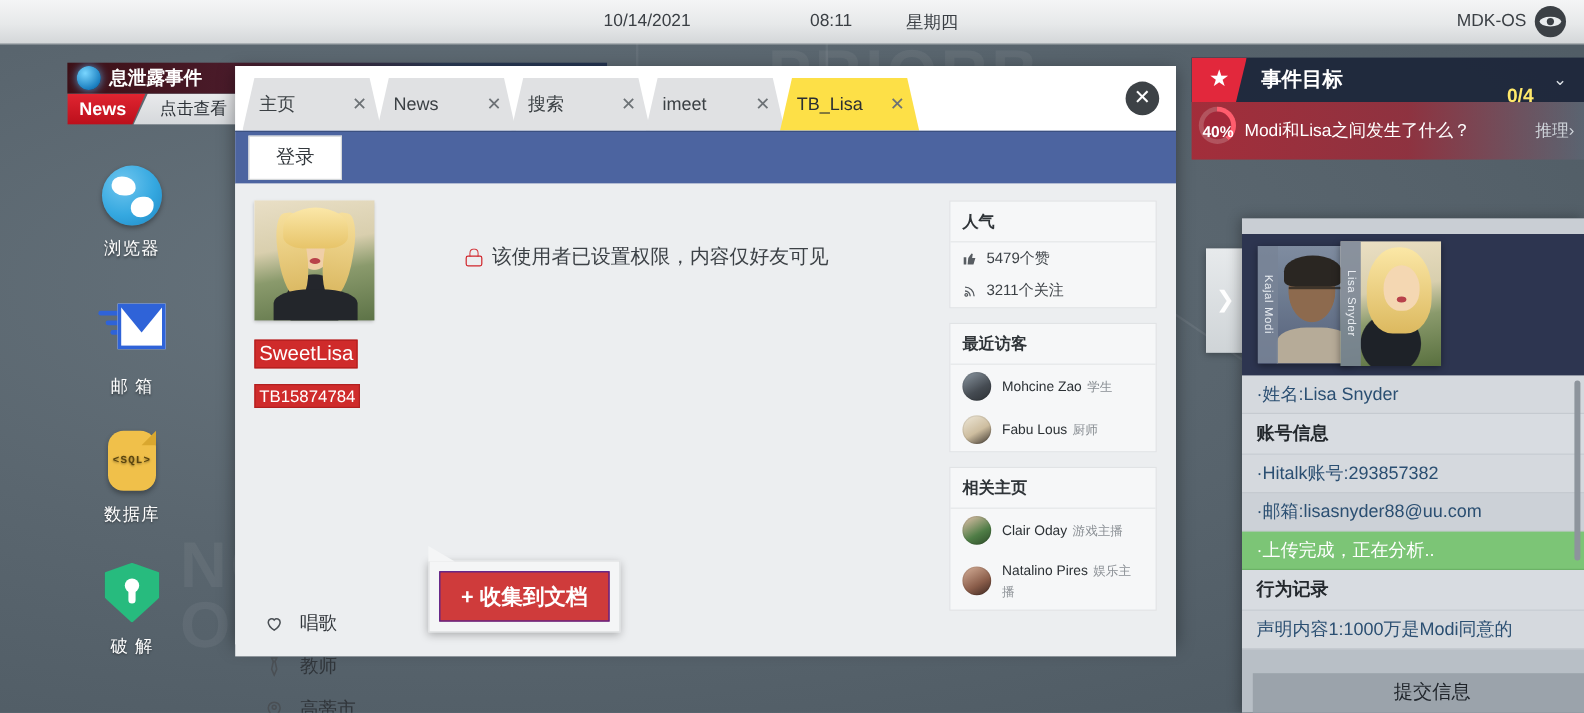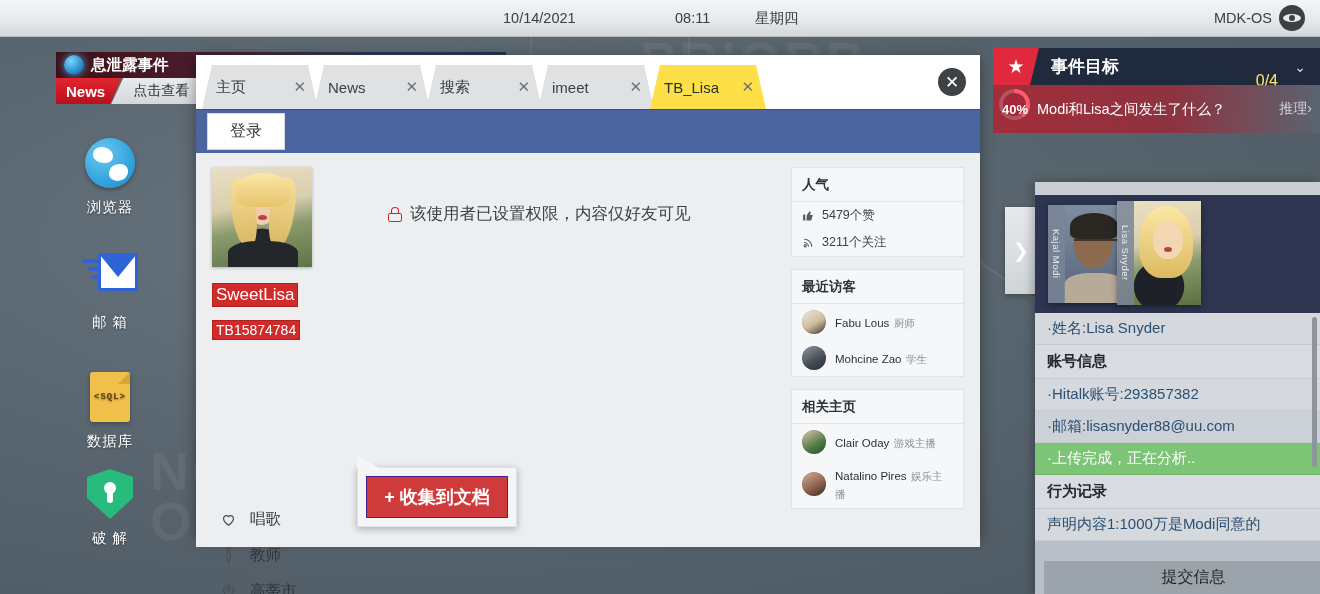--- a/index.html
+++ b/index.html
@@ -100,23 +100,23 @@
     border-top: 22px solid #2f63d8;
   }
   .ico-mail .speed { position:absolute; left:0; top:6px; width:22px; }
   .ico-mail .speed i {
     display:block; height:4px; background:#2f63d8; margin-bottom:4px; border-radius:2px;
   }
   .ico-mail .speed i:nth-child(1){ width:20px; }
   .ico-mail .speed i:nth-child(2){ width:14px; margin-left:6px; }
   .ico-mail .speed i:nth-child(3){ width:10px; margin-left:10px; }
   .ico-db {
-    width: 40px; height: 50px; margin: 14px auto 0; position: relative;
+    width: 40px; height: 50px; margin: 1px auto 0; position: relative;
     background: #efc martin; background: #f0c04a;
-    border-radius: 3px;
+    border-radius: 13px;
     box-shadow: 0 2px 4px rgba(0,0,0,.3);
   }
   .ico-db::before {
     content:''; position:absolute; right:0; top:0;
     border-left: 12px solid transparent; border-bottom: 12px solid #d9a72f;
   }
   .ico-db .sql {
     position:absolute; left:0; right:0; top:20px; text-align:center;
     font-size: 9px; font-weight: bold; color:#5a4510;
     font-family: "Liberation Mono", monospace;
@@ -343,21 +343,21 @@
     height: 37px; background: rgba(28,38,58,.93);
     display:flex; align-items:center; position: relative;
   }
   #goal .star-box {
     width: 46px; height: 37px; background: #e2283c;
     display:flex; align-items:center; justify-content:center;
     clip-path: polygon(0 0, 100% 0, calc(100% - 9px) 100%, 0 100%);
   }
   #goal .star { color:#fff; font-size: 19px; }
   #goal .g-title { color:#fff; font-size: 17px; font-weight: bold; margin-left: 12px; }
-  #goal .g-count { position:absolute; right: 42px; color:#ffe96b; font-size: 16px; font-weight:normal;margin-top:29px;}
+  #goal .g-count { position:absolute; right: 42px; color:#ffe96b; font-size: 16px; font-weight:bold;margin-top:29px;}
   #goal .g-chev  { position:absolute; right: 14px; color:#d7dce2; font-size: 14px; }
   #goal .bar2 {
     height: 48px; position: relative;
     background: linear-gradient(90deg, rgba(169,41,54,.92) 0%, rgba(150,44,58,.88) 55%, rgba(96,104,120,.55) 100%);
     display:flex; align-items:center;
   }
   #goal .pct {
     width: 44px; flex:none; text-align:center;
     color:#fff; font-size: 13px; font-weight: bold;
     position: relative; z-index: 2;
@@ -641,31 +641,31 @@
                 <path d="M4 6a14 14 0 0 1 14 14"></path>
             </svg>
           </span>
           <span>3211个关注</span>
         </div>
       </div>
 
       <div class="card">
         <h4>最近访客</h4>
         <div class="vrow">
+          <span class="av" style="background:linear-gradient(150deg,#8e9aa4,#454b52 60%,#2c3034);"></span>
+          <span class="txt">
+            <span class="n">Mohcine Zao</span>
+            <span class="r">学生</span>
+          </span>
+        </div>
+        <div class="vrow">
           <span class="av" style="background:linear-gradient(150deg,#f0eadb,#cdbd9f 55%,#3a332c);"></span>
           <span class="txt">
             <span class="n">Fabu Lous</span>
             <span class="r">厨师</span>
-          </span>
-        </div>
-        <div class="vrow">
-          <span class="av" style="background:linear-gradient(150deg,#8e9aa4,#454b52 60%,#2c3034);"></span>
-          <span class="txt">
-            <span class="n">Mohcine Zao</span>
-            <span class="r">学生</span>
           </span>
         </div>
       </div>
 
       <div class="card">
         <h4>相关主页</h4>
         <div class="vrow">
           <span class="av" style="background:linear-gradient(150deg,#e9c4b0,#4f7d46 60%,#2c4a28);"></span>
           <span class="txt">
             <span class="n">Clair Oday</span>

